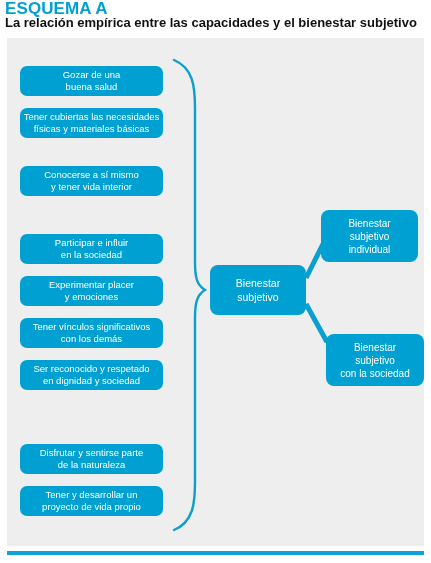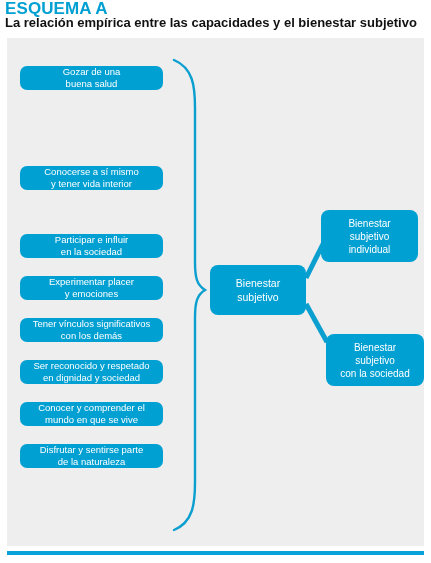--- a/index.html
+++ b/index.html
@@ -71,21 +71,21 @@
     display: flex;
     align-items: center;
     justify-content: center;
     box-sizing: border-box;
     padding: 2px 3px;
     white-space: pre-line;
   }
   .cap-node {
     left: 13px;
     width: 143px;
-    height: 24px;
+    height: 30px;
   }
   #center-node {
     left: 203px;
     top: 227px;
     width: 96px;
     height: 50px;
     font-size: 10.5px;
     line-height: 14px;
     border-radius: 8px;
   }
@@ -129,34 +129,36 @@
              L 188 444
              C 188 466, 186 484, 167 492" fill="none" stroke="#0b9fd0" stroke-width="2.4" stroke-linecap="round"></path>
 
     <path d="M 299 240 L 316 206" fill="none" stroke="#0b9fd0" stroke-width="5"></path>
 
     <path d="M 299 266 L 320 304" fill="none" stroke="#0b9fd0" stroke-width="5"></path>
   </svg>
 
   <div class="node cap-node" style="top:28px">Gozar de una
 buena salud</div>
+  <div class="node cap-node" style="top:70px">Tener cubiertas las necesidades
+físicas y materiales básicas</div>
   <div class="node cap-node" style="top:128px">Conocerse a sí mismo
 y tener vida interior</div>
   <div class="node cap-node" style="top:196px">Participar e influir
 en la sociedad</div>
   <div class="node cap-node" style="top:238px">Experimentar placer
 y emociones</div>
   <div class="node cap-node" style="top:280px">Tener vínculos significativos
 con los demás</div>
   <div class="node cap-node" style="top:322px">Ser reconocido y respetado
 en dignidad y sociedad</div>
-  <div class="node cap-node" style="top:364px">Conocer y comprender el
-mundo en que se vive</div>
   <div class="node cap-node" style="top:406px">Disfrutar y sentirse parte
 de la naturaleza</div>
+  <div class="node cap-node" style="top:448px">Tener y desarrollar un
+proyecto de vida propio</div>
 
   <div class="node" id="center-node">Bienestar
 subjetivo</div>
 
   <div class="node out-node" id="out-node-0">Bienestar
 subjetivo
 individual</div>
   <div class="node out-node" id="out-node-1">Bienestar
 subjetivo
 con la sociedad</div>

